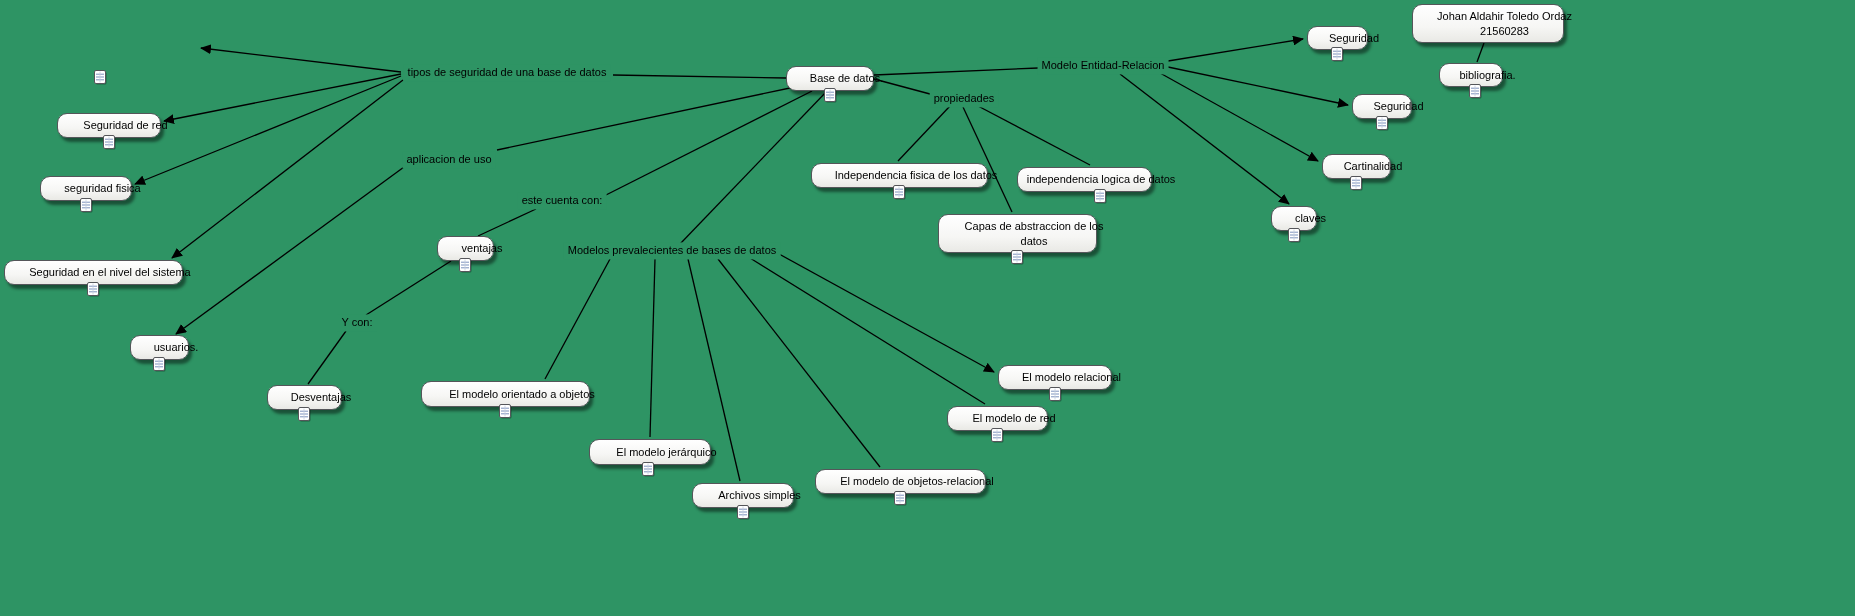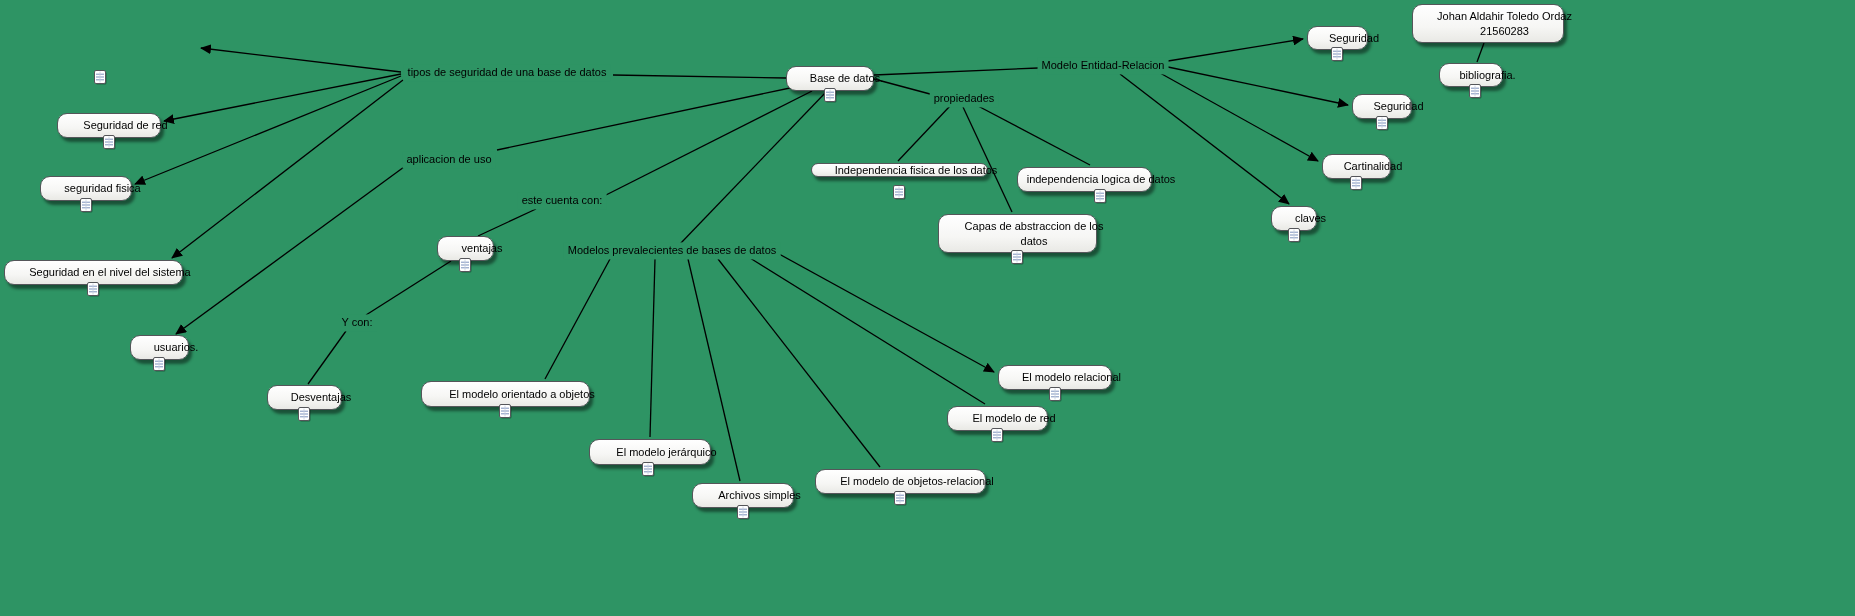--- a/index.html
+++ b/index.html
@@ -180,21 +180,21 @@
         <path d="M2 4.2 h8 M2 7 h8 M2 9.8 h8" stroke="#7d92bd" stroke-width="1" fill="none"></path>
         <path d="M6 1.5 v11" stroke="#c4cede" stroke-width="0.8" fill="none"></path>
       </svg></div>
     <div class="node" style="left: 998px; top: 365px; width: 114px; height: 25px;"><span>El modelo relacional</span></div>
     <div class="res-icon" style="left: 1048.5px; top: 387px;"><svg width="13" height="15" viewBox="0 0 13 15">
         <rect x="2" y="2" width="10.5" height="12.5" rx="1.5" fill="rgba(0,0,0,0.35)"></rect>
         <rect x="0.5" y="0.5" width="11" height="13" rx="1.5" fill="#ffffff" stroke="#55565a" stroke-width="1"></rect>
         <path d="M2 4.2 h8 M2 7 h8 M2 9.8 h8" stroke="#7d92bd" stroke-width="1" fill="none"></path>
         <path d="M6 1.5 v11" stroke="#c4cede" stroke-width="0.8" fill="none"></path>
       </svg></div>
-    <div class="node" style="left: 811px; top: 163px; width: 177px; height: 14px;"><span>Independencia fisica de los datos</span></div>
+    <div class="node" style="left: 811px; top: 163px; width: 177px; height: 25px;"><span>Independencia fisica de los datos</span></div>
     <div class="res-icon" style="left: 893px; top: 185px;"><svg width="13" height="15" viewBox="0 0 13 15">
         <rect x="2" y="2" width="10.5" height="12.5" rx="1.5" fill="rgba(0,0,0,0.35)"></rect>
         <rect x="0.5" y="0.5" width="11" height="13" rx="1.5" fill="#ffffff" stroke="#55565a" stroke-width="1"></rect>
         <path d="M2 4.2 h8 M2 7 h8 M2 9.8 h8" stroke="#7d92bd" stroke-width="1" fill="none"></path>
         <path d="M6 1.5 v11" stroke="#c4cede" stroke-width="0.8" fill="none"></path>
       </svg></div>
     <div class="node" style="left: 1017px; top: 167px; width: 135px; height: 25px;"><span>independencia logica de datos</span></div>
     <div class="res-icon" style="left: 1094px; top: 189px;"><svg width="13" height="15" viewBox="0 0 13 15">
         <rect x="2" y="2" width="10.5" height="12.5" rx="1.5" fill="rgba(0,0,0,0.35)"></rect>
         <rect x="0.5" y="0.5" width="11" height="13" rx="1.5" fill="#ffffff" stroke="#55565a" stroke-width="1"></rect>

